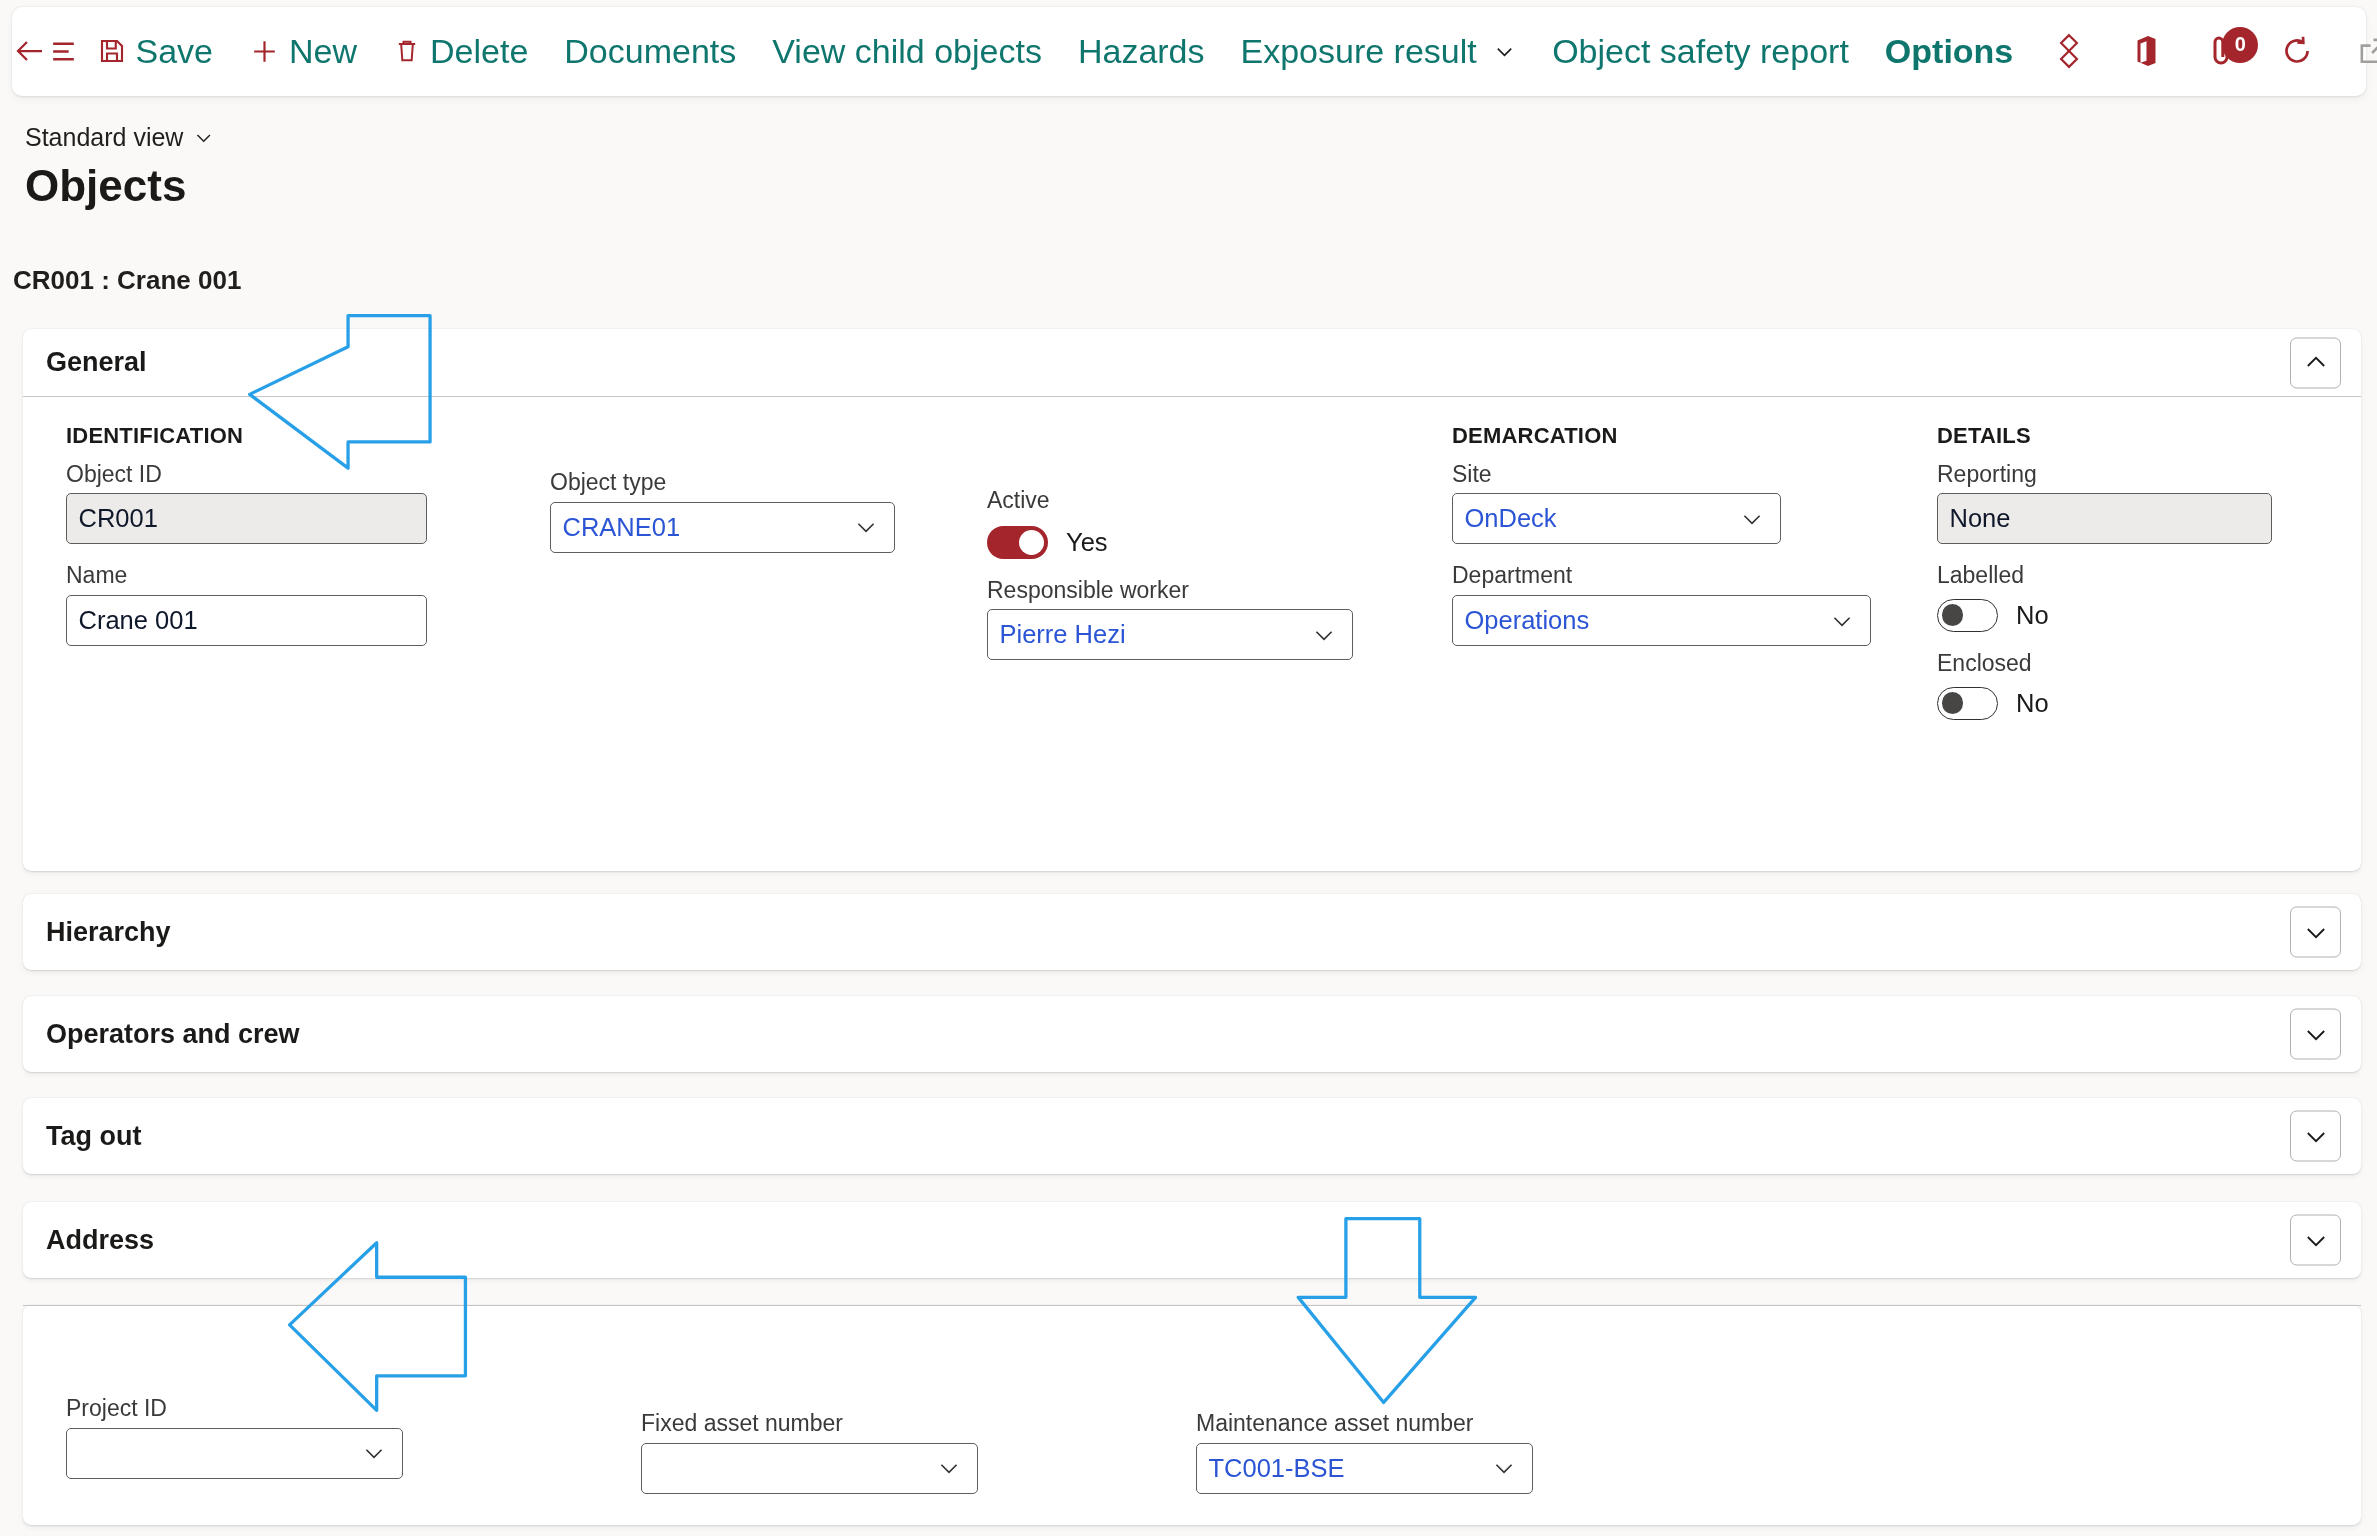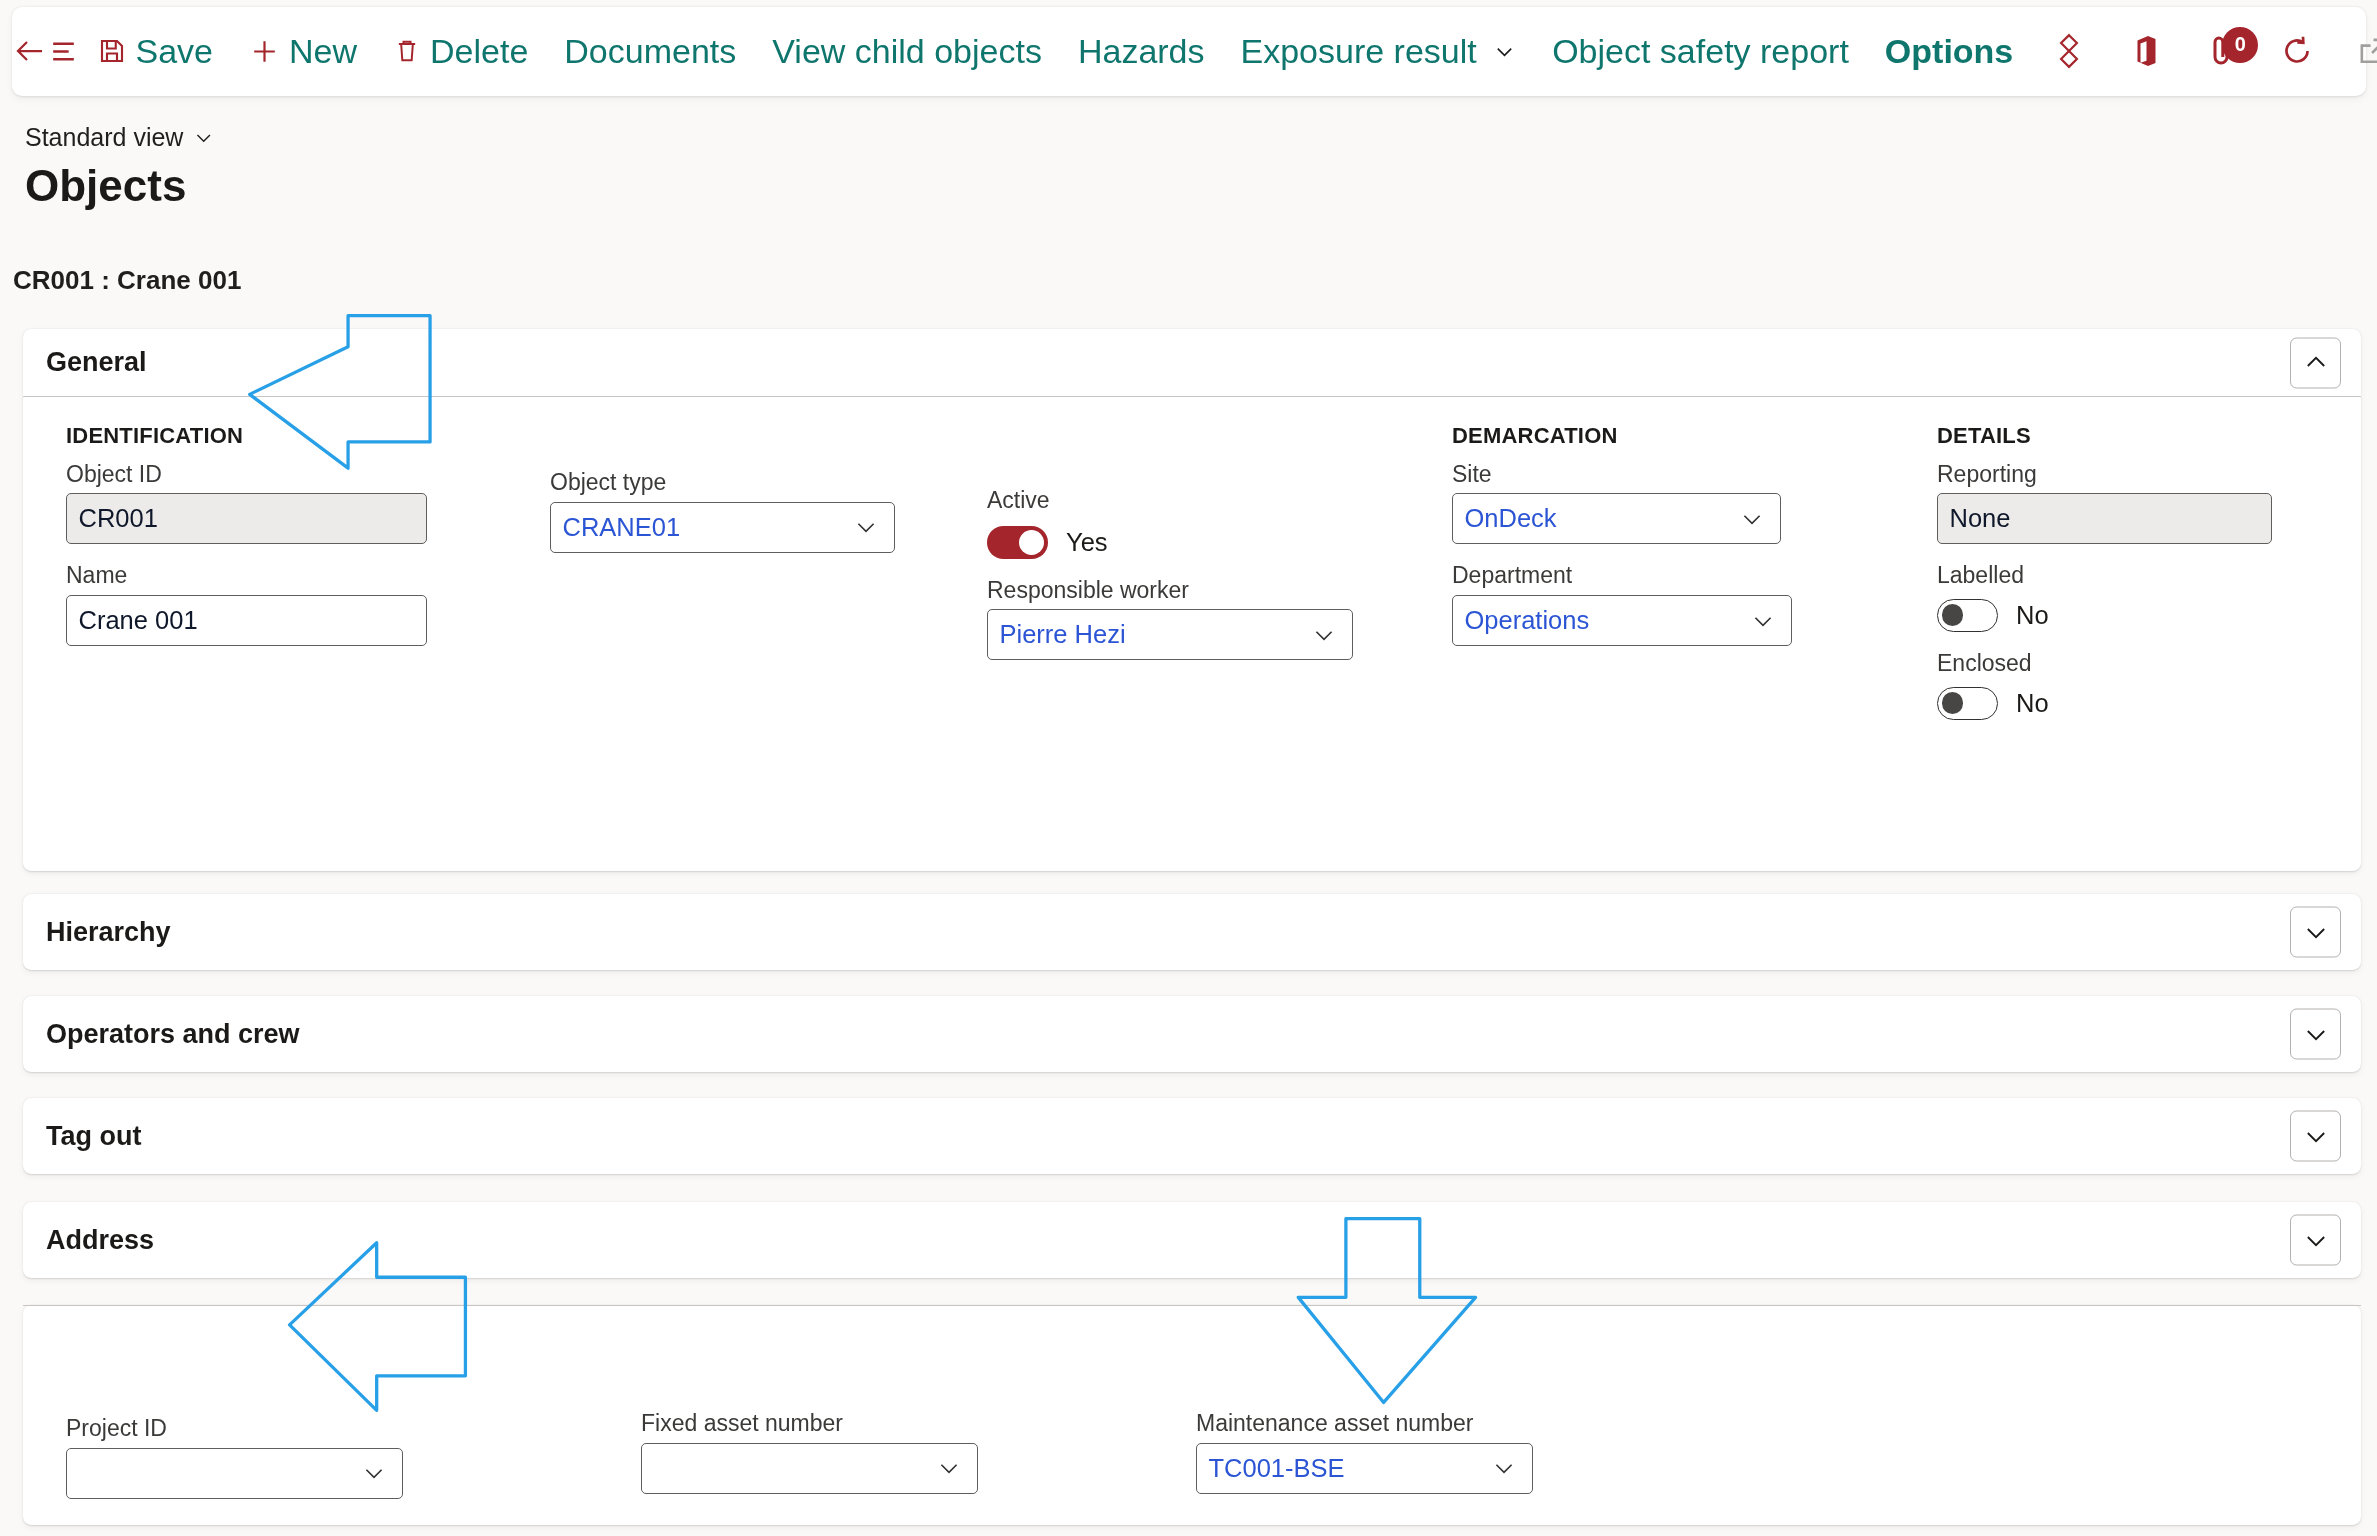--- a/index.html
+++ b/index.html
@@ -341,21 +341,21 @@
         <span>OnDeck</span>
         <span class="chev">
           <svg width="26" height="26" viewBox="0 0 24 24" stroke="#323130" stroke-width="1.5" fill="none">
               <path d="M5 9l7 7 7-7"></path>
             </svg>
         </span>
       </div>
     </div>
     <div class="fgroup">
       <div class="flabel">Department</div>
-      <div class="finput lookup" style="width:340px;gap:48px;">
+      <div class="finput lookup" style="width:419px;gap:48px;">
         <span>Operations</span>
         <span class="chev">
           <svg width="26" height="26" viewBox="0 0 24 24" stroke="#323130" stroke-width="1.5" fill="none">
               <path d="M5 9l7 7 7-7"></path>
             </svg>
         </span>
       </div>
     </div>
   </div>
 
@@ -436,21 +436,21 @@
             <path d="M5 9l7 7 7-7"></path>
           </svg>
       </span>
     </div>
   </div>
 </div>
 
 <div class="card" style="top:1305px; height:220px;">
   <div class="card-divider"></div>
 
-  <div style="position:absolute; left:43px; top:110px; width:337px;">
+  <div style="position:absolute; left:43px; top:90px; width:337px;">
     <div class="flabel">Project ID</div>
     <div class="finput lookup" style="width:337px;">
       <span></span>
       <span class="chev">
         <svg width="26" height="26" viewBox="0 0 24 24" stroke="#323130" stroke-width="1.5" fill="none">
             <path d="M5 9l7 7 7-7"></path>
           </svg>
       </span>
     </div>
   </div>

